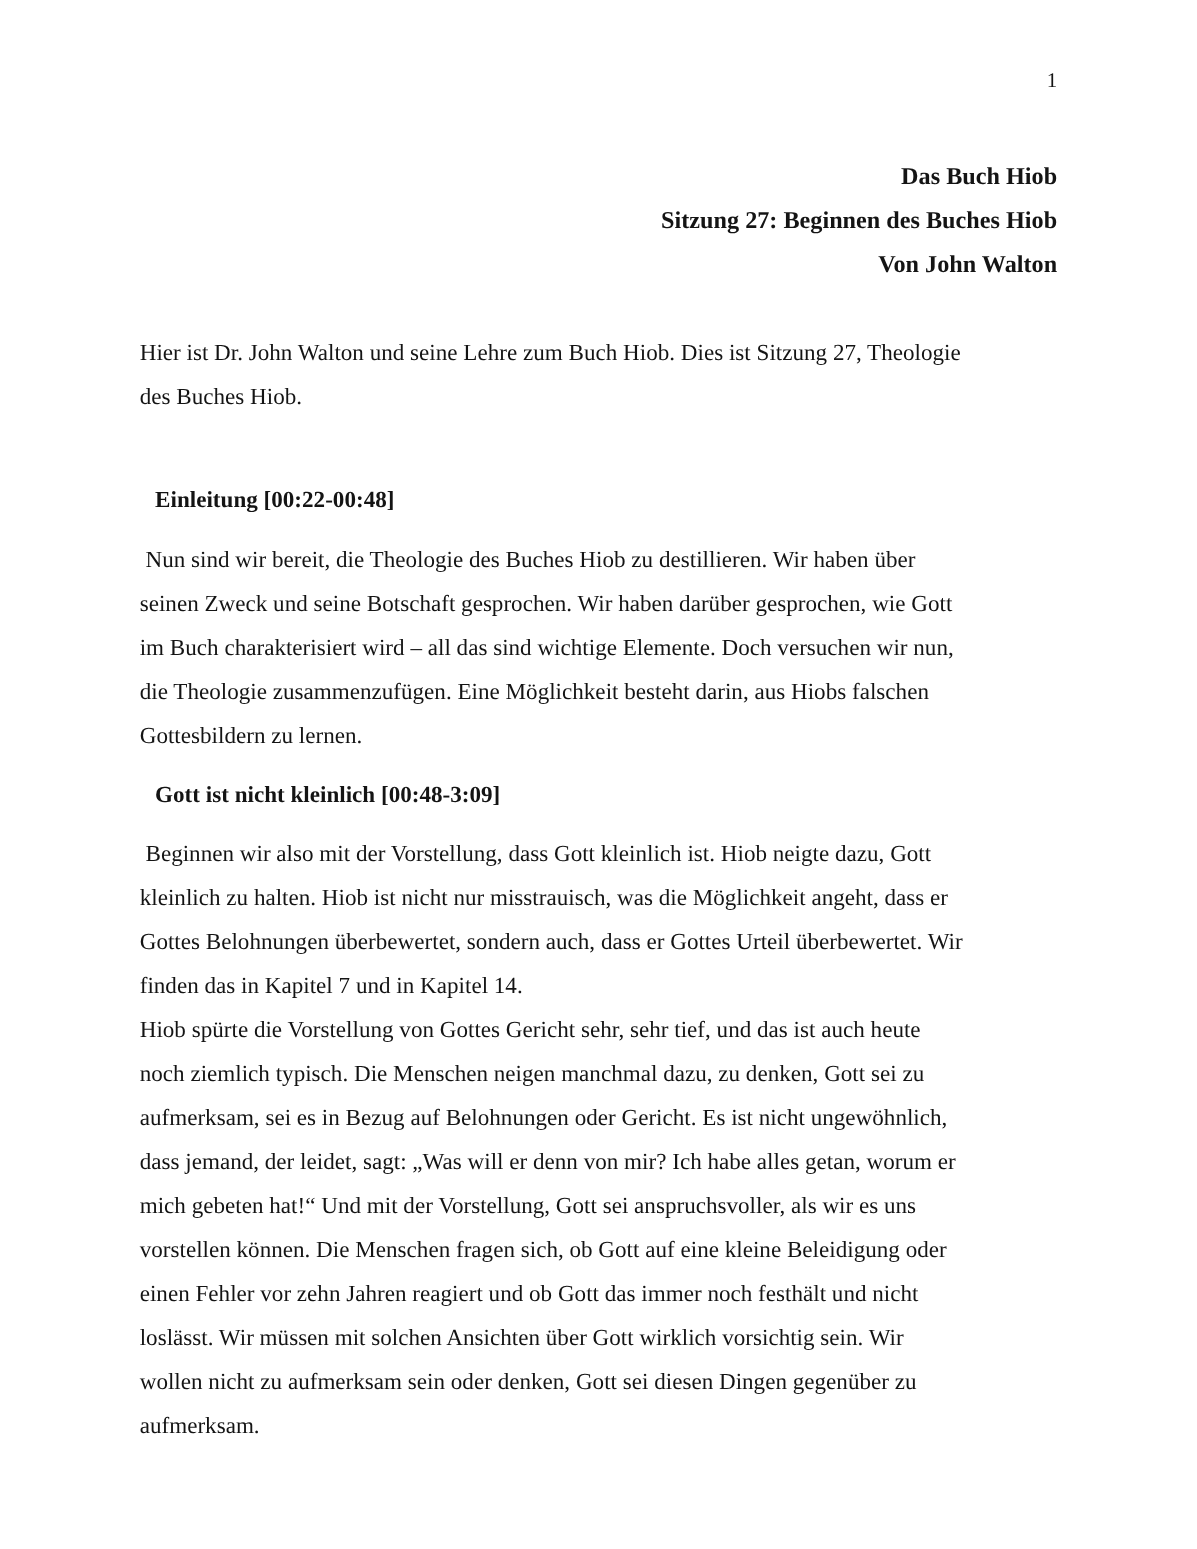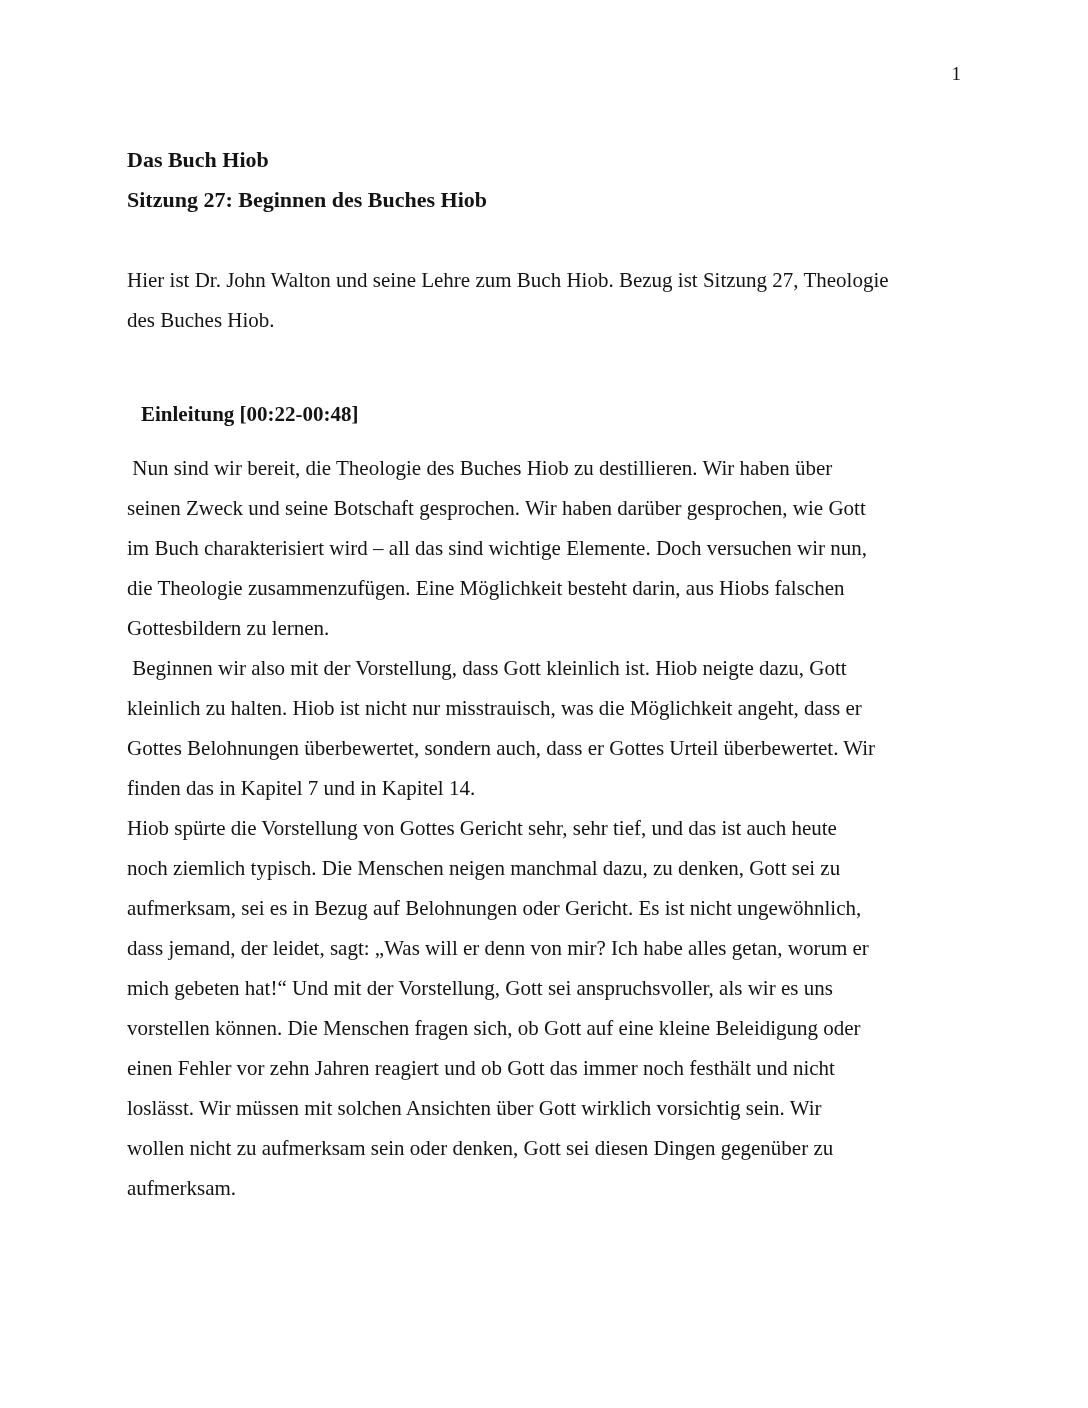--- a/index.html
+++ b/index.html
@@ -29,21 +29,21 @@
     left: 127px;
     top: 140px;
     width: 834px;
     font-size: 21px;
     line-height: 40px;
   }
   .title-line {
     margin: 0;
     font-size: 22px;
     font-weight: bold;
-    text-align: left;
+    text-align: right;
     line-height: 40px;
   }
   .blank-line {
     height: 40px;
   }
   .section-heading {
     margin: 14px;
     font-size: 21px;
     font-weight: bold;
     line-height: 40px;
@@ -61,36 +61,38 @@
 <div class="page">
 
   <div class="page-number">1</div>
 
   <div class="content">
 
     <h1 class="title-line">Das Buch Hiob</h1>
 
     <h1 class="title-line">Sitzung 27: Beginnen des Buches Hiob</h1>
 
+    <h1 class="title-line">Von John Walton</h1>
 
     <div class="blank-line"></div>
 
-    <p class="para">Hier ist Dr. John Walton und seine Lehre zum Buch Hiob. Bezug ist Sitzung 27, Theologie
+    <p class="para">Hier ist Dr. John Walton und seine Lehre zum Buch Hiob. Dies ist Sitzung 27, Theologie
 des Buches Hiob.</p>
 
     <div class="blank-line"></div>
 
     <h2 class="section-heading">Einleitung [00:22-00:48]</h2>
 
     <p class="para">&nbsp;Nun sind wir bereit, die Theologie des Buches Hiob zu destillieren. Wir haben über
 seinen Zweck und seine Botschaft gesprochen. Wir haben darüber gesprochen, wie Gott
 im Buch charakterisiert wird – all das sind wichtige Elemente. Doch versuchen wir nun,
 die Theologie zusammenzufügen. Eine Möglichkeit besteht darin, aus Hiobs falschen
 Gottesbildern zu lernen.</p>
 
+    <h2 class="section-heading">Gott ist nicht kleinlich [00:48-3:09]</h2>
 
     <p class="para">&nbsp;Beginnen wir also mit der Vorstellung, dass Gott kleinlich ist. Hiob neigte dazu, Gott
 kleinlich zu halten. Hiob ist nicht nur misstrauisch, was die Möglichkeit angeht, dass er
 Gottes Belohnungen überbewertet, sondern auch, dass er Gottes Urteil überbewertet. Wir
 finden das in Kapitel 7 und in Kapitel 14.</p>
 
     <p class="para">Hiob spürte die Vorstellung von Gottes Gericht sehr, sehr tief, und das ist auch heute
 noch ziemlich typisch. Die Menschen neigen manchmal dazu, zu denken, Gott sei zu
 aufmerksam, sei es in Bezug auf Belohnungen oder Gericht. Es ist nicht ungewöhnlich,
 dass jemand, der leidet, sagt: „Was will er denn von mir? Ich habe alles getan, worum er

